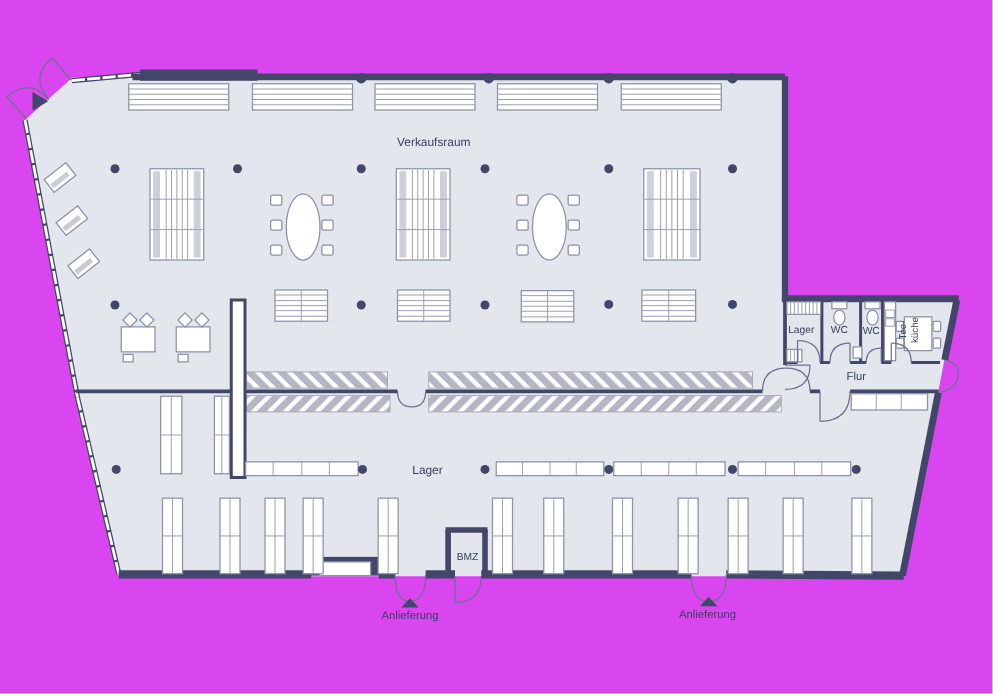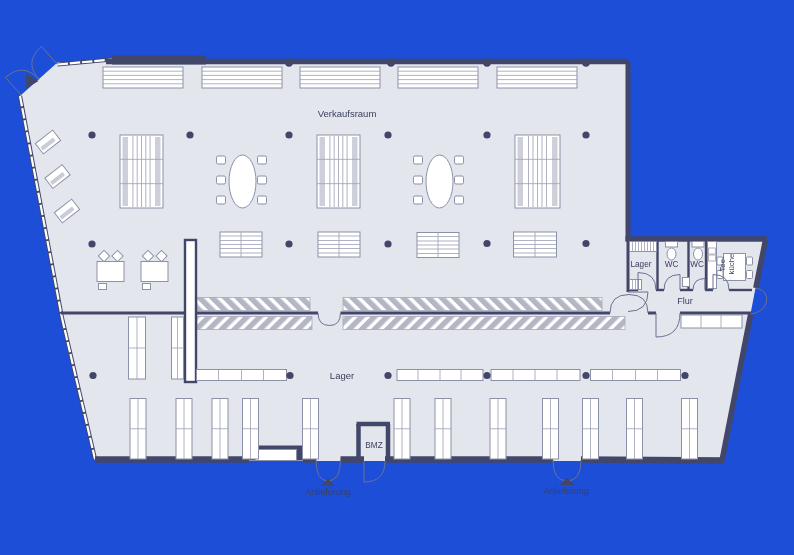--- a/index.html
+++ b/index.html
@@ -1,16 +1,16 @@
 <!DOCTYPE html>
 <html><head>
 <meta charset="utf-8">
 <style>
   html,body{margin:0;padding:0;background:#ffffff;}
-  .stage{position:relative;width:794px;height:555px;background:#1d4ed8;overflow:hidden;}
+  .stage{position:relative;width:794px;height:555px;background:#d946ef;overflow:hidden;}
   svg{position:absolute;inset:0;}
   .wall{stroke:#424769;fill:none;stroke-linecap:butt;}
   .door{stroke:#6b7190;fill:none;stroke-width:1;}
   .furn{stroke:#8b91a8;fill:#ffffff;stroke-width:1;}
   .fl{stroke:#9aa0b4;fill:none;stroke-width:0.8;}
   .gray{fill:#cdd0da;stroke:none;}
   .col{fill:#424769;stroke:none;}
   .txt{font-family:"Liberation Sans", sans-serif;fill:#3b4060;}
 </style>
 </head>

